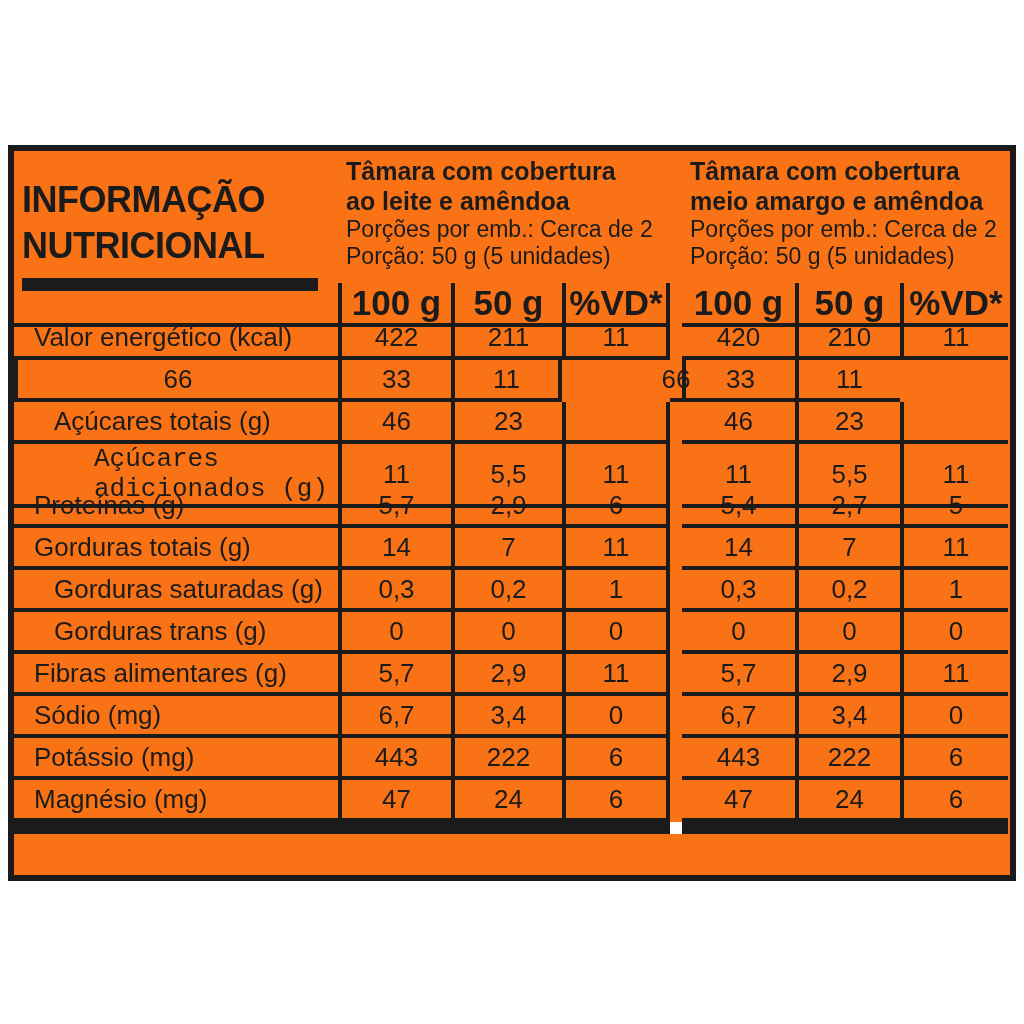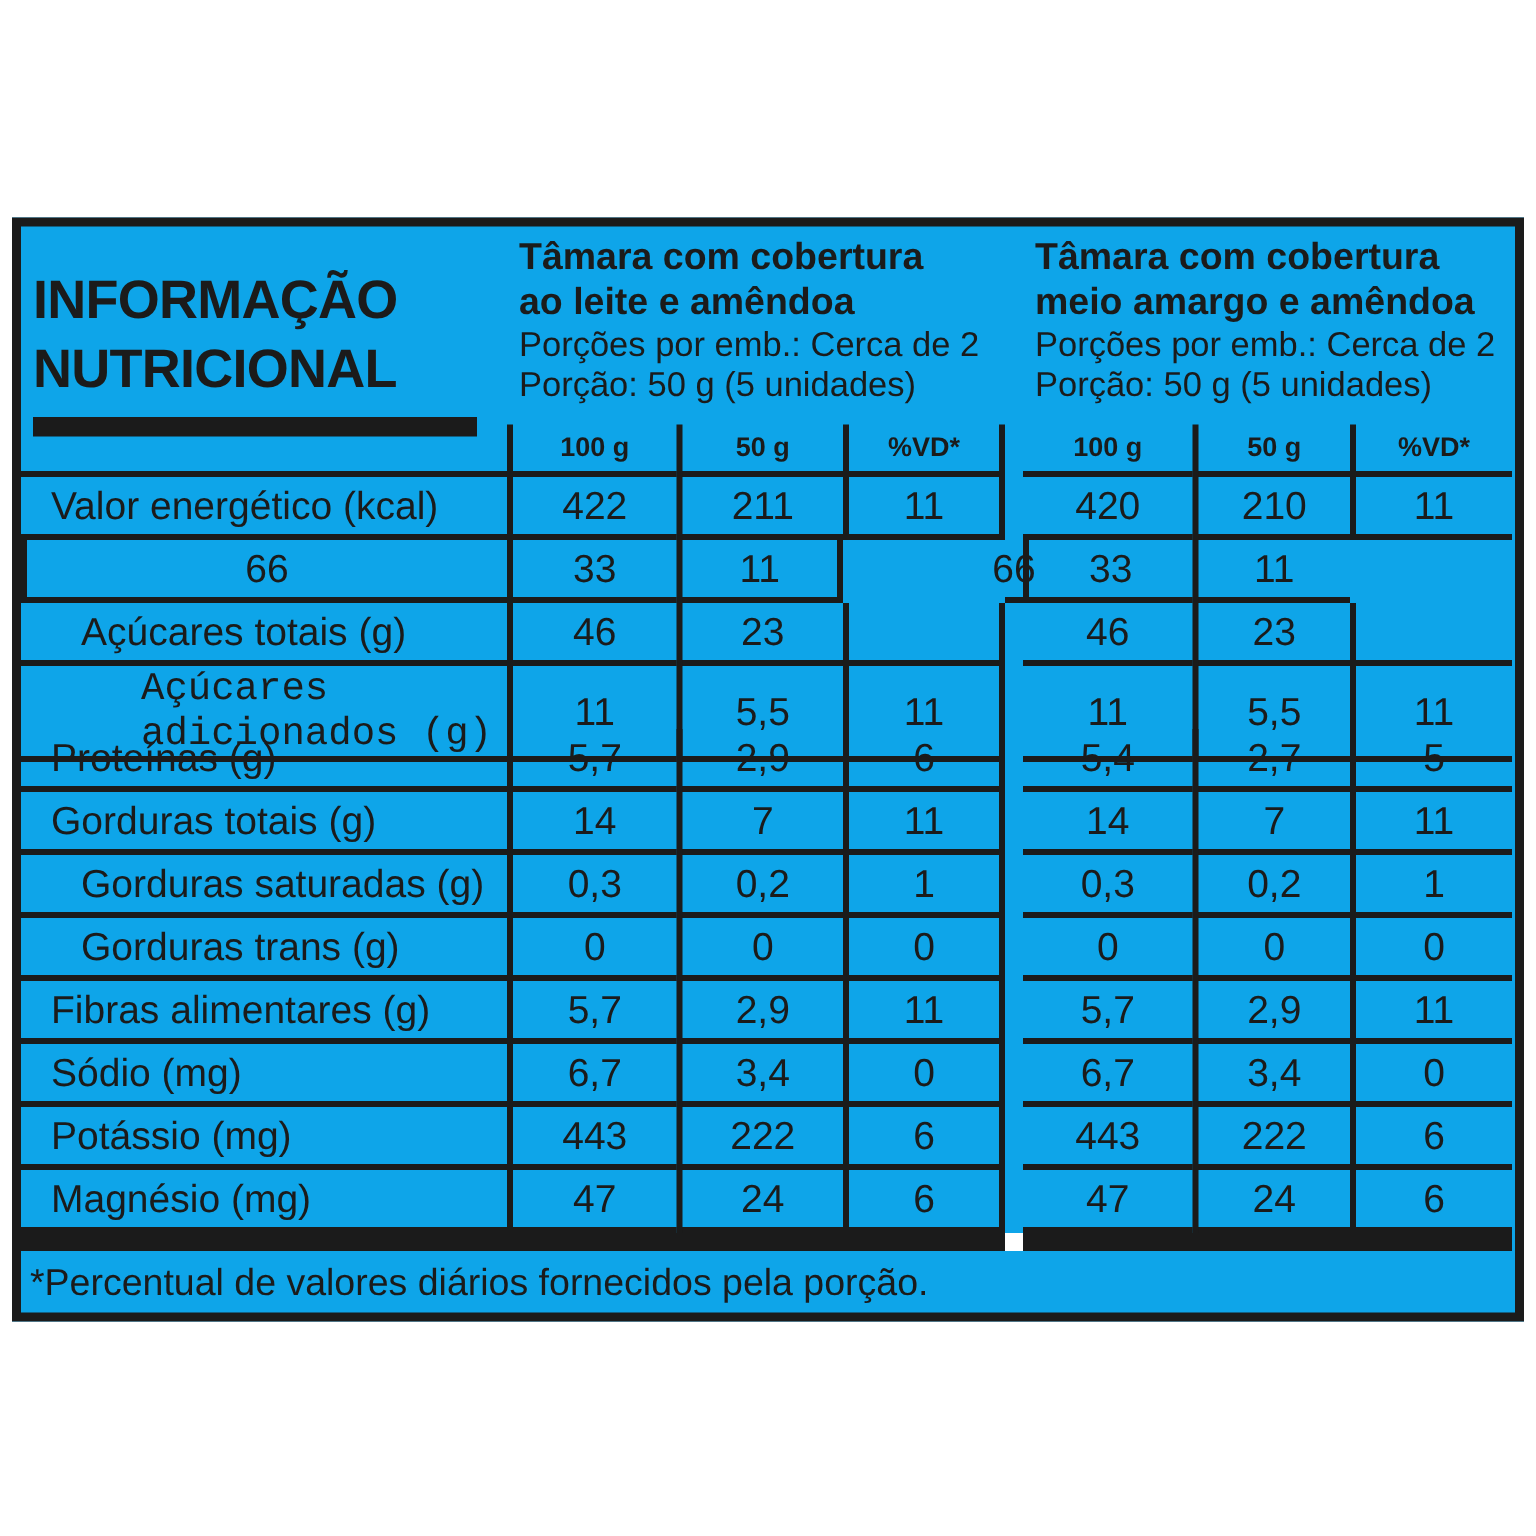--- a/index.html
+++ b/index.html
@@ -1,19 +1,19 @@
 <!DOCTYPE html>
 <html><head>
 <meta charset="utf-8">
 <style>
   * { margin:0; padding:0; box-sizing:border-box; }
   html,body { width:1024px; height:1024px; background:#ffffff;
     font-family:"Liberation Sans", sans-serif; color:#1b1b1b; }
   .frame { position:absolute; left:8px; top:145px; width:1008px; height:736px;
-    border:6px solid #1b1b1b; background:#0ea5e9; overflow:hidden; }
+    border:6px solid #1b1b1b; background:#f97316; overflow:hidden; }
 
   
   .top-section { display:grid; grid-template-columns:324px 332px 12px 326px;
     height:132px; }
   .title-cell { padding:26px 0 0 8px; }
   .title-line { font-size:36px; font-weight:bold; line-height:1.28; letter-spacing:-0.5px; }
   .title-bar { width:296px; height:13px; background:#1b1b1b; margin-top:9px; }
   .product-header { padding:5px 0 0 8px; }
   .product-name { font-size:25px; font-weight:bold; line-height:1.2; }
   .product-detail { font-size:23px; line-height:1.18; }
@@ -23,21 +23,21 @@
   .cell { display:flex; align-items:center; border-bottom:4px solid #1b1b1b; }
   .gapc { border-bottom:none; }
   .label { padding-left:20px; font-size:26px; }
   .ind1 { padding-left:40px; }
   .ind2 { padding-left:80px;font-family:Liberation Mono, monospace; }
   .num { justify-content:center; font-size:26px; }
   .c1,.c2,.c3 { border-left:4px solid #1b1b1b; }
   .c3 { border-right:4px solid #1b1b1b; }
   .c5,.c6 { border-left:4px solid #1b1b1b; }
   .head-row { height:35px; }
-  .head-row .num { font-weight:bold; font-size:18px; }
+  .head-row .num { font-weight:bold; font-size:35px; }
   .data-row { height:42px; }
 
   
   .thick-row { display:grid; grid-template-columns:656px 12px 326px; height:12px; }
   .thick-seg { background:#1b1b1b; }
   .thick-gap { background:#ffffff; }
 
   
   .footnote { padding:7px 0 0 6px; font-size:25px; }
 </style>
@@ -208,15 +208,14 @@
     <div class="cell num c5">24</div>
     <div class="cell num c6">6</div>
   </div>
 
   <div class="thick-row">
     <div class="thick-seg"></div>
     <div class="thick-gap"></div>
     <div class="thick-seg"></div>
   </div>
 
-  <div class="footnote">*Percentual de valores diários fornecidos pela porção.</div>
 
 </div>
 
 </body></html>

